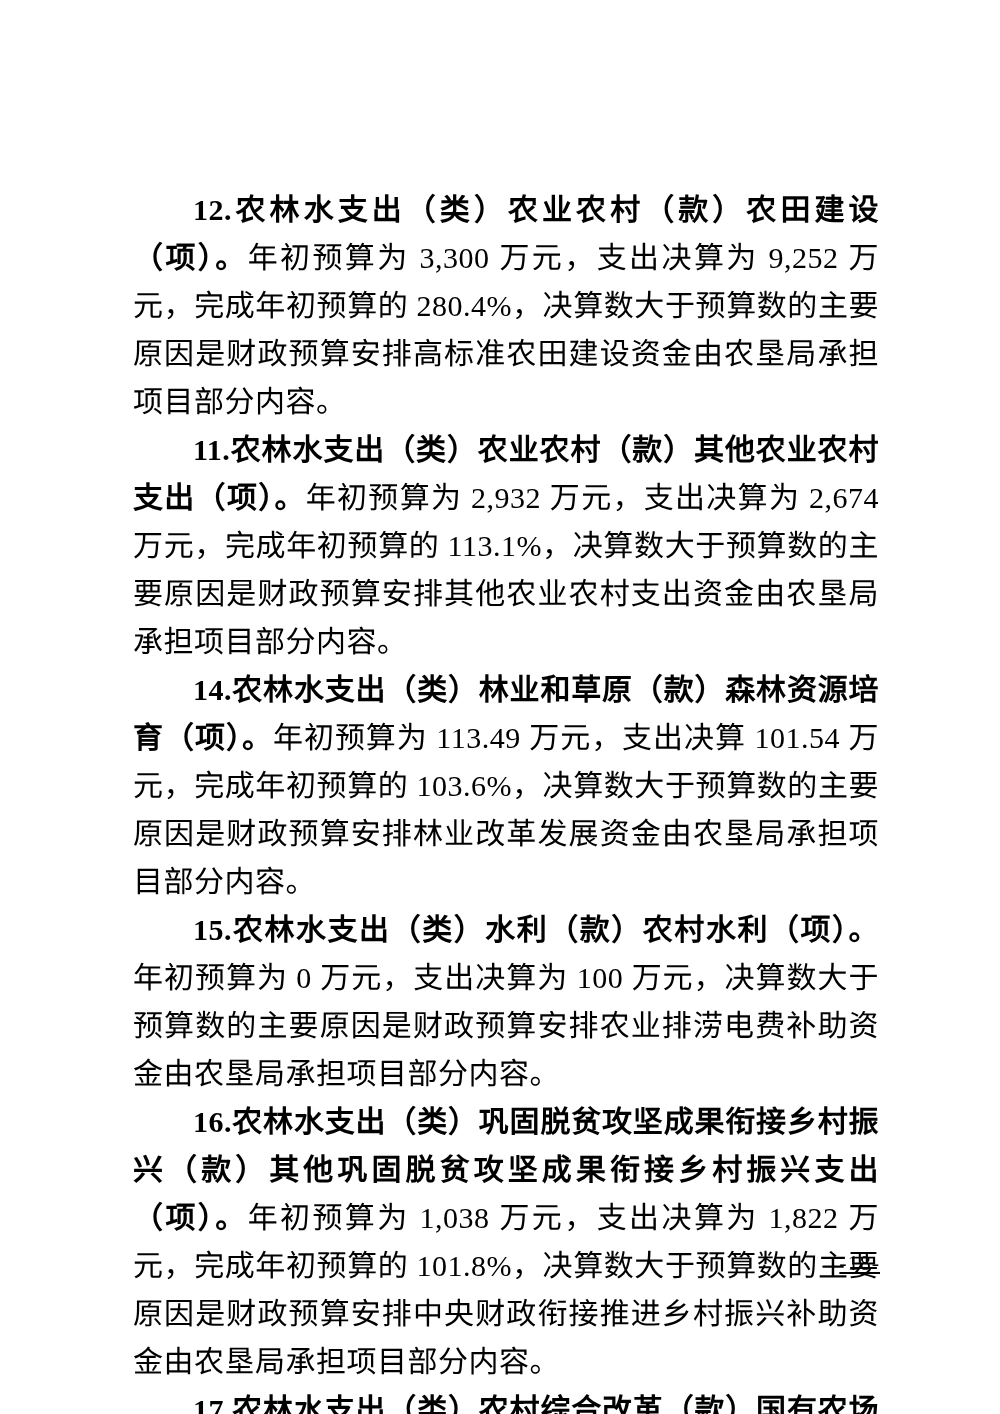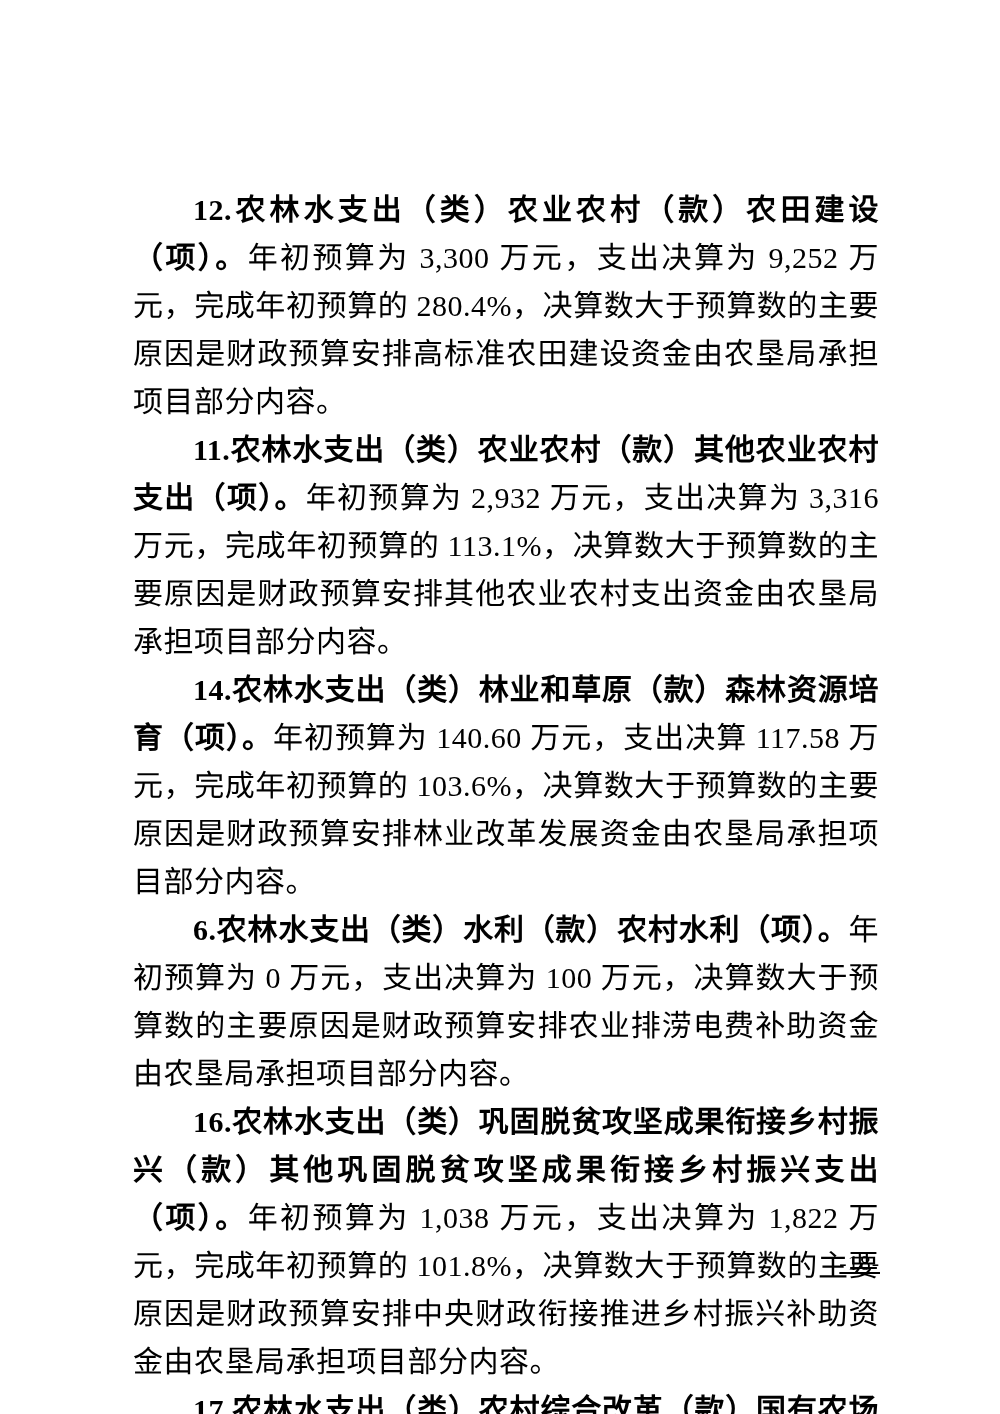--- a/index.html
+++ b/index.html
@@ -54,29 +54,29 @@
 
 <div class="page">
 
   <div class="content">
 
     <p>
       <span class="para-heading">12.农林水支出（类）农业农村（款）农田建设（项）。</span><span class="para-body">年初预算为 3,300 万元，支出决算为 9,252 万元，完成年初预算的 280.4%，决算数大于预算数的主要原因是财政预算安排高标准农田建设资金由农垦局承担项目部分内容。</span>
     </p>
 
     <p>
-      <span class="para-heading">11.农林水支出（类）农业农村（款）其他农业农村支出（项）。</span><span class="para-body">年初预算为 2,932 万元，支出决算为 3,316 万元，完成年初预算的 113.1%，决算数大于预算数的主要原因是财政预算安排其他农业农村支出资金由农垦局承担项目部分内容。</span>
+      <span class="para-heading">11.农林水支出（类）农业农村（款）其他农业农村支出（项）。</span><span class="para-body">年初预算为 2,932 万元，支出决算为 2,674 万元，完成年初预算的 113.1%，决算数大于预算数的主要原因是财政预算安排其他农业农村支出资金由农垦局承担项目部分内容。</span>
     </p>
 
     <p>
-      <span class="para-heading">14.农林水支出（类）林业和草原（款）森林资源培育（项）。</span><span class="para-body">年初预算为 140.60 万元，支出决算 117.58 万元，完成年初预算的 103.6%，决算数大于预算数的主要原因是财政预算安排林业改革发展资金由农垦局承担项目部分内容。</span>
+      <span class="para-heading">14.农林水支出（类）林业和草原（款）森林资源培育（项）。</span><span class="para-body">年初预算为 113.49 万元，支出决算 101.54 万元，完成年初预算的 103.6%，决算数大于预算数的主要原因是财政预算安排林业改革发展资金由农垦局承担项目部分内容。</span>
     </p>
 
     <p>
-      <span class="para-heading">6.农林水支出（类）水利（款）农村水利（项）。</span><span class="para-body">年初预算为 0 万元，支出决算为 100 万元，决算数大于预算数的主要原因是财政预算安排农业排涝电费补助资金由农垦局承担项目部分内容。</span>
+      <span class="para-heading">15.农林水支出（类）水利（款）农村水利（项）。</span><span class="para-body">年初预算为 0 万元，支出决算为 100 万元，决算数大于预算数的主要原因是财政预算安排农业排涝电费补助资金由农垦局承担项目部分内容。</span>
     </p>
 
     <p>
       <span class="para-heading">16.农林水支出（类）巩固脱贫攻坚成果衔接乡村振兴（款）其他巩固脱贫攻坚成果衔接乡村振兴支出（项）。</span><span class="para-body">年初预算为 1,038 万元，支出决算为 1,822 万元，完成年初预算的 101.8%，决算数大于预算数的主要原因是财政预算安排中央财政衔接推进乡村振兴补助资金由农垦局承担项目部分内容。</span>
     </p>
 
     <p>
       <span class="para-heading">17.农林水支出（类）农村综合改革（款）国有农场办社会</span><span class="para-body"></span>
     </p>
 

